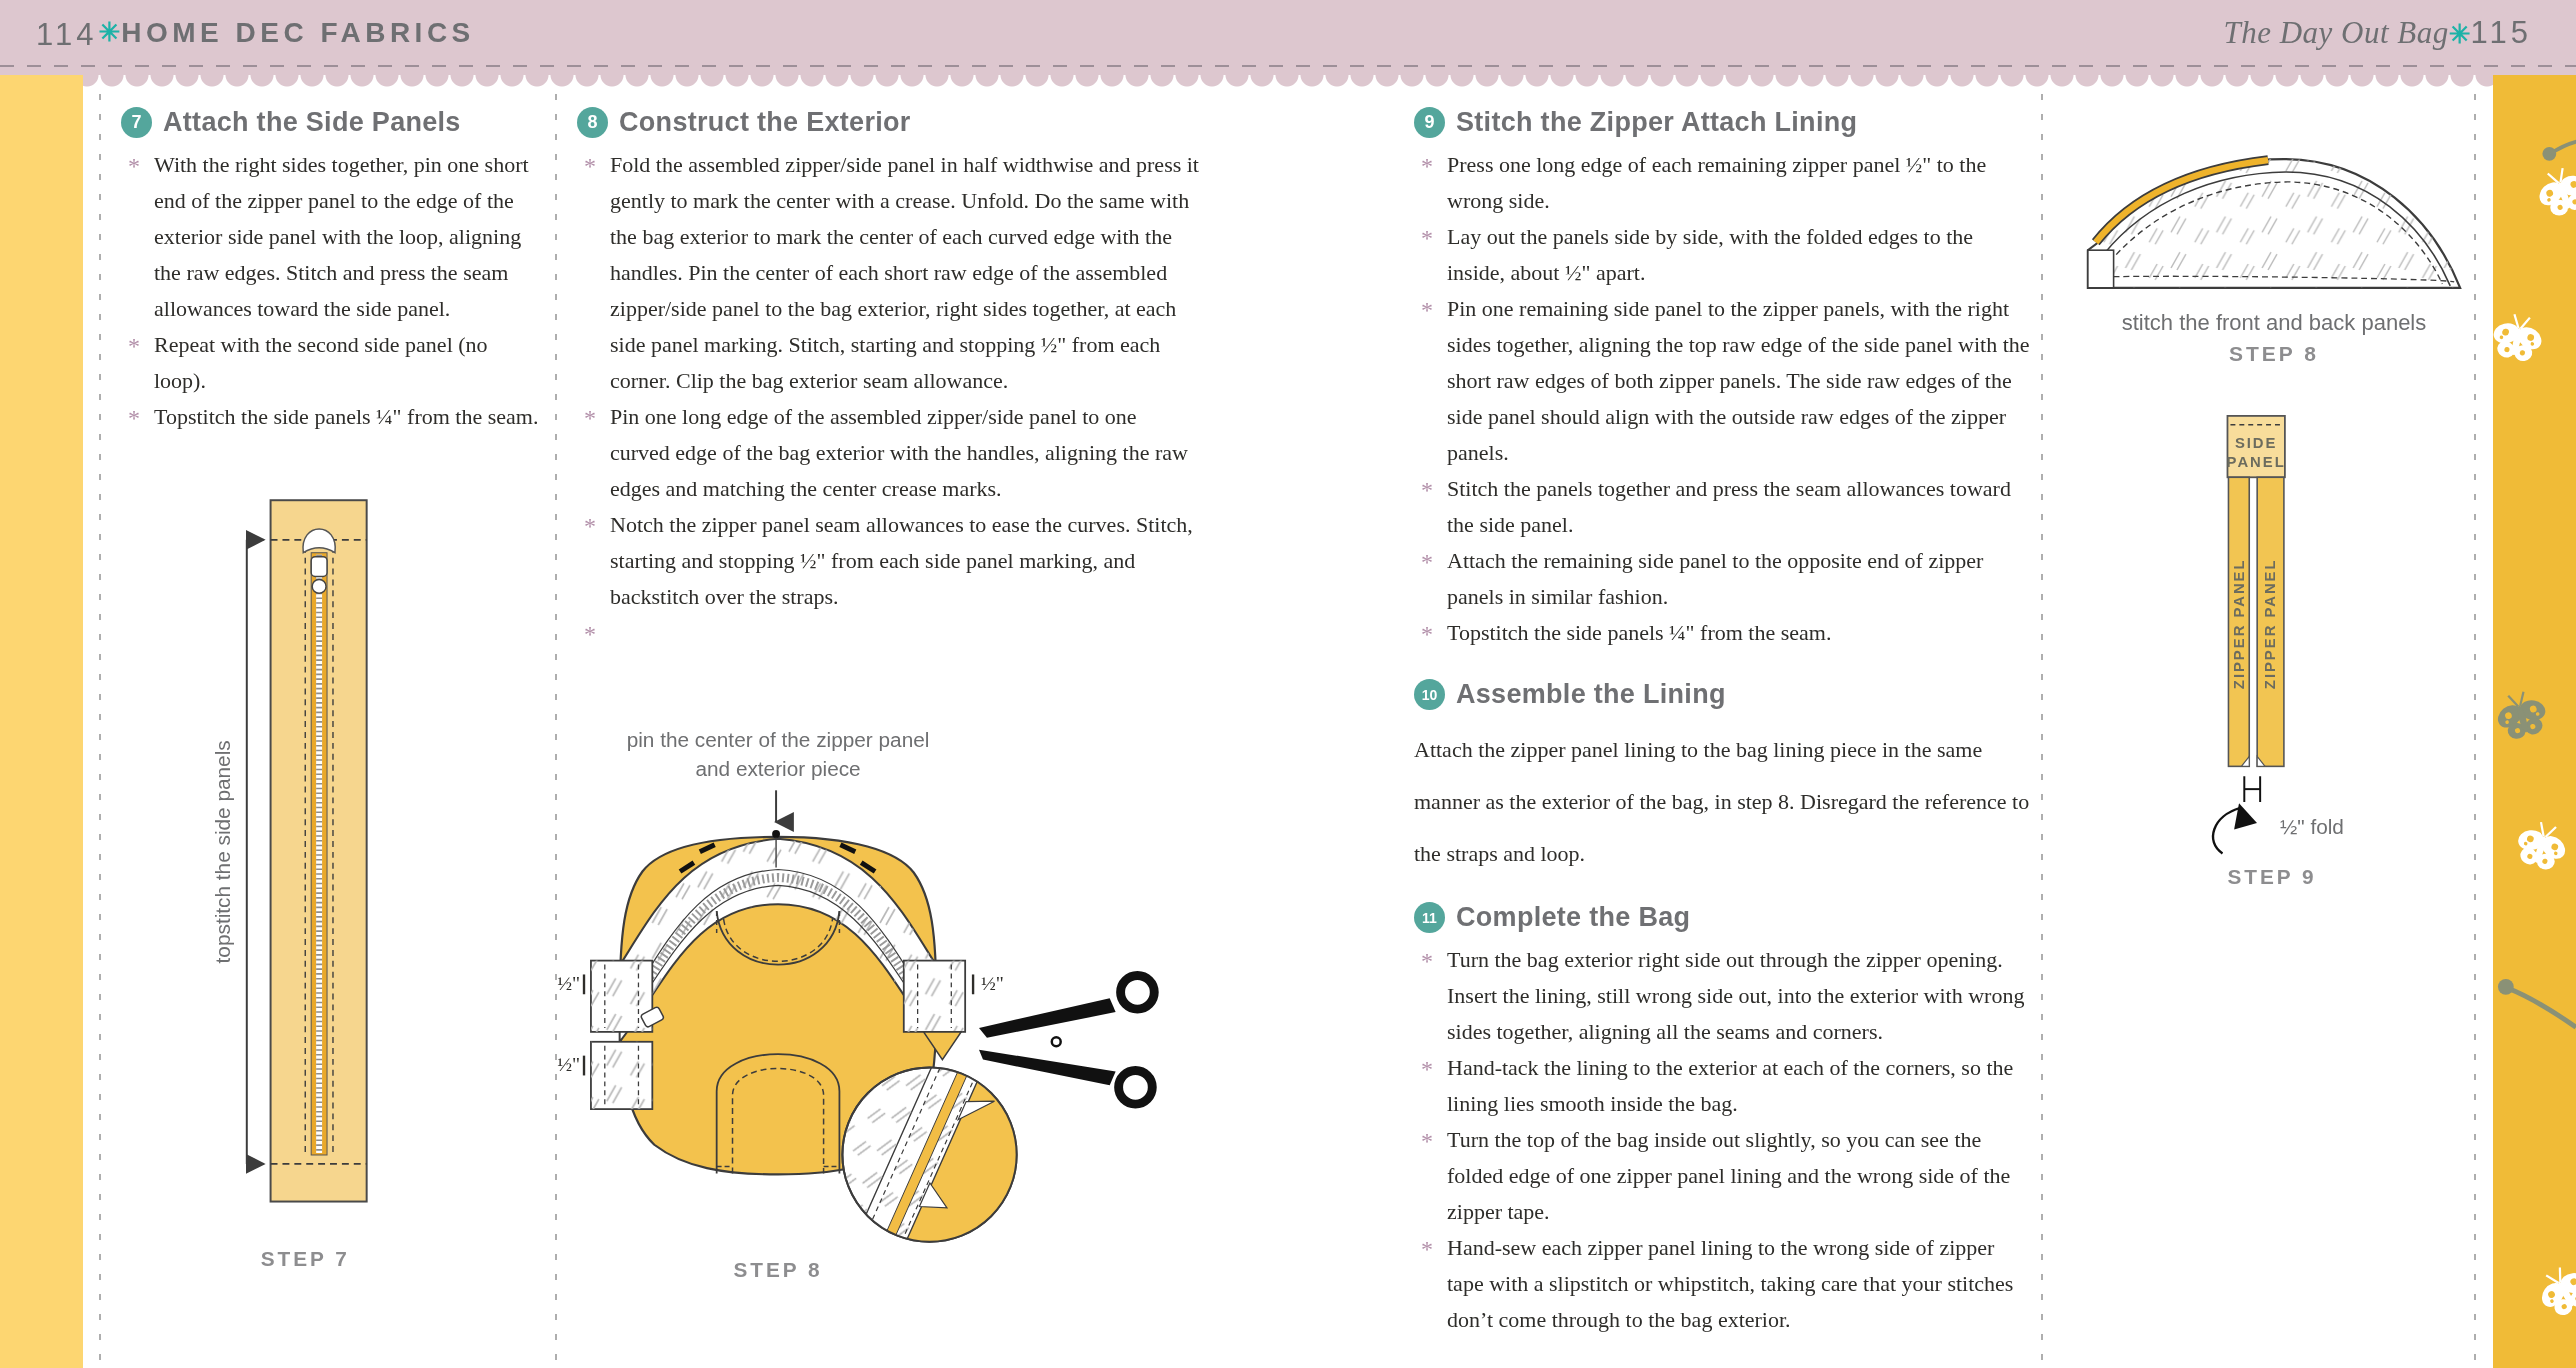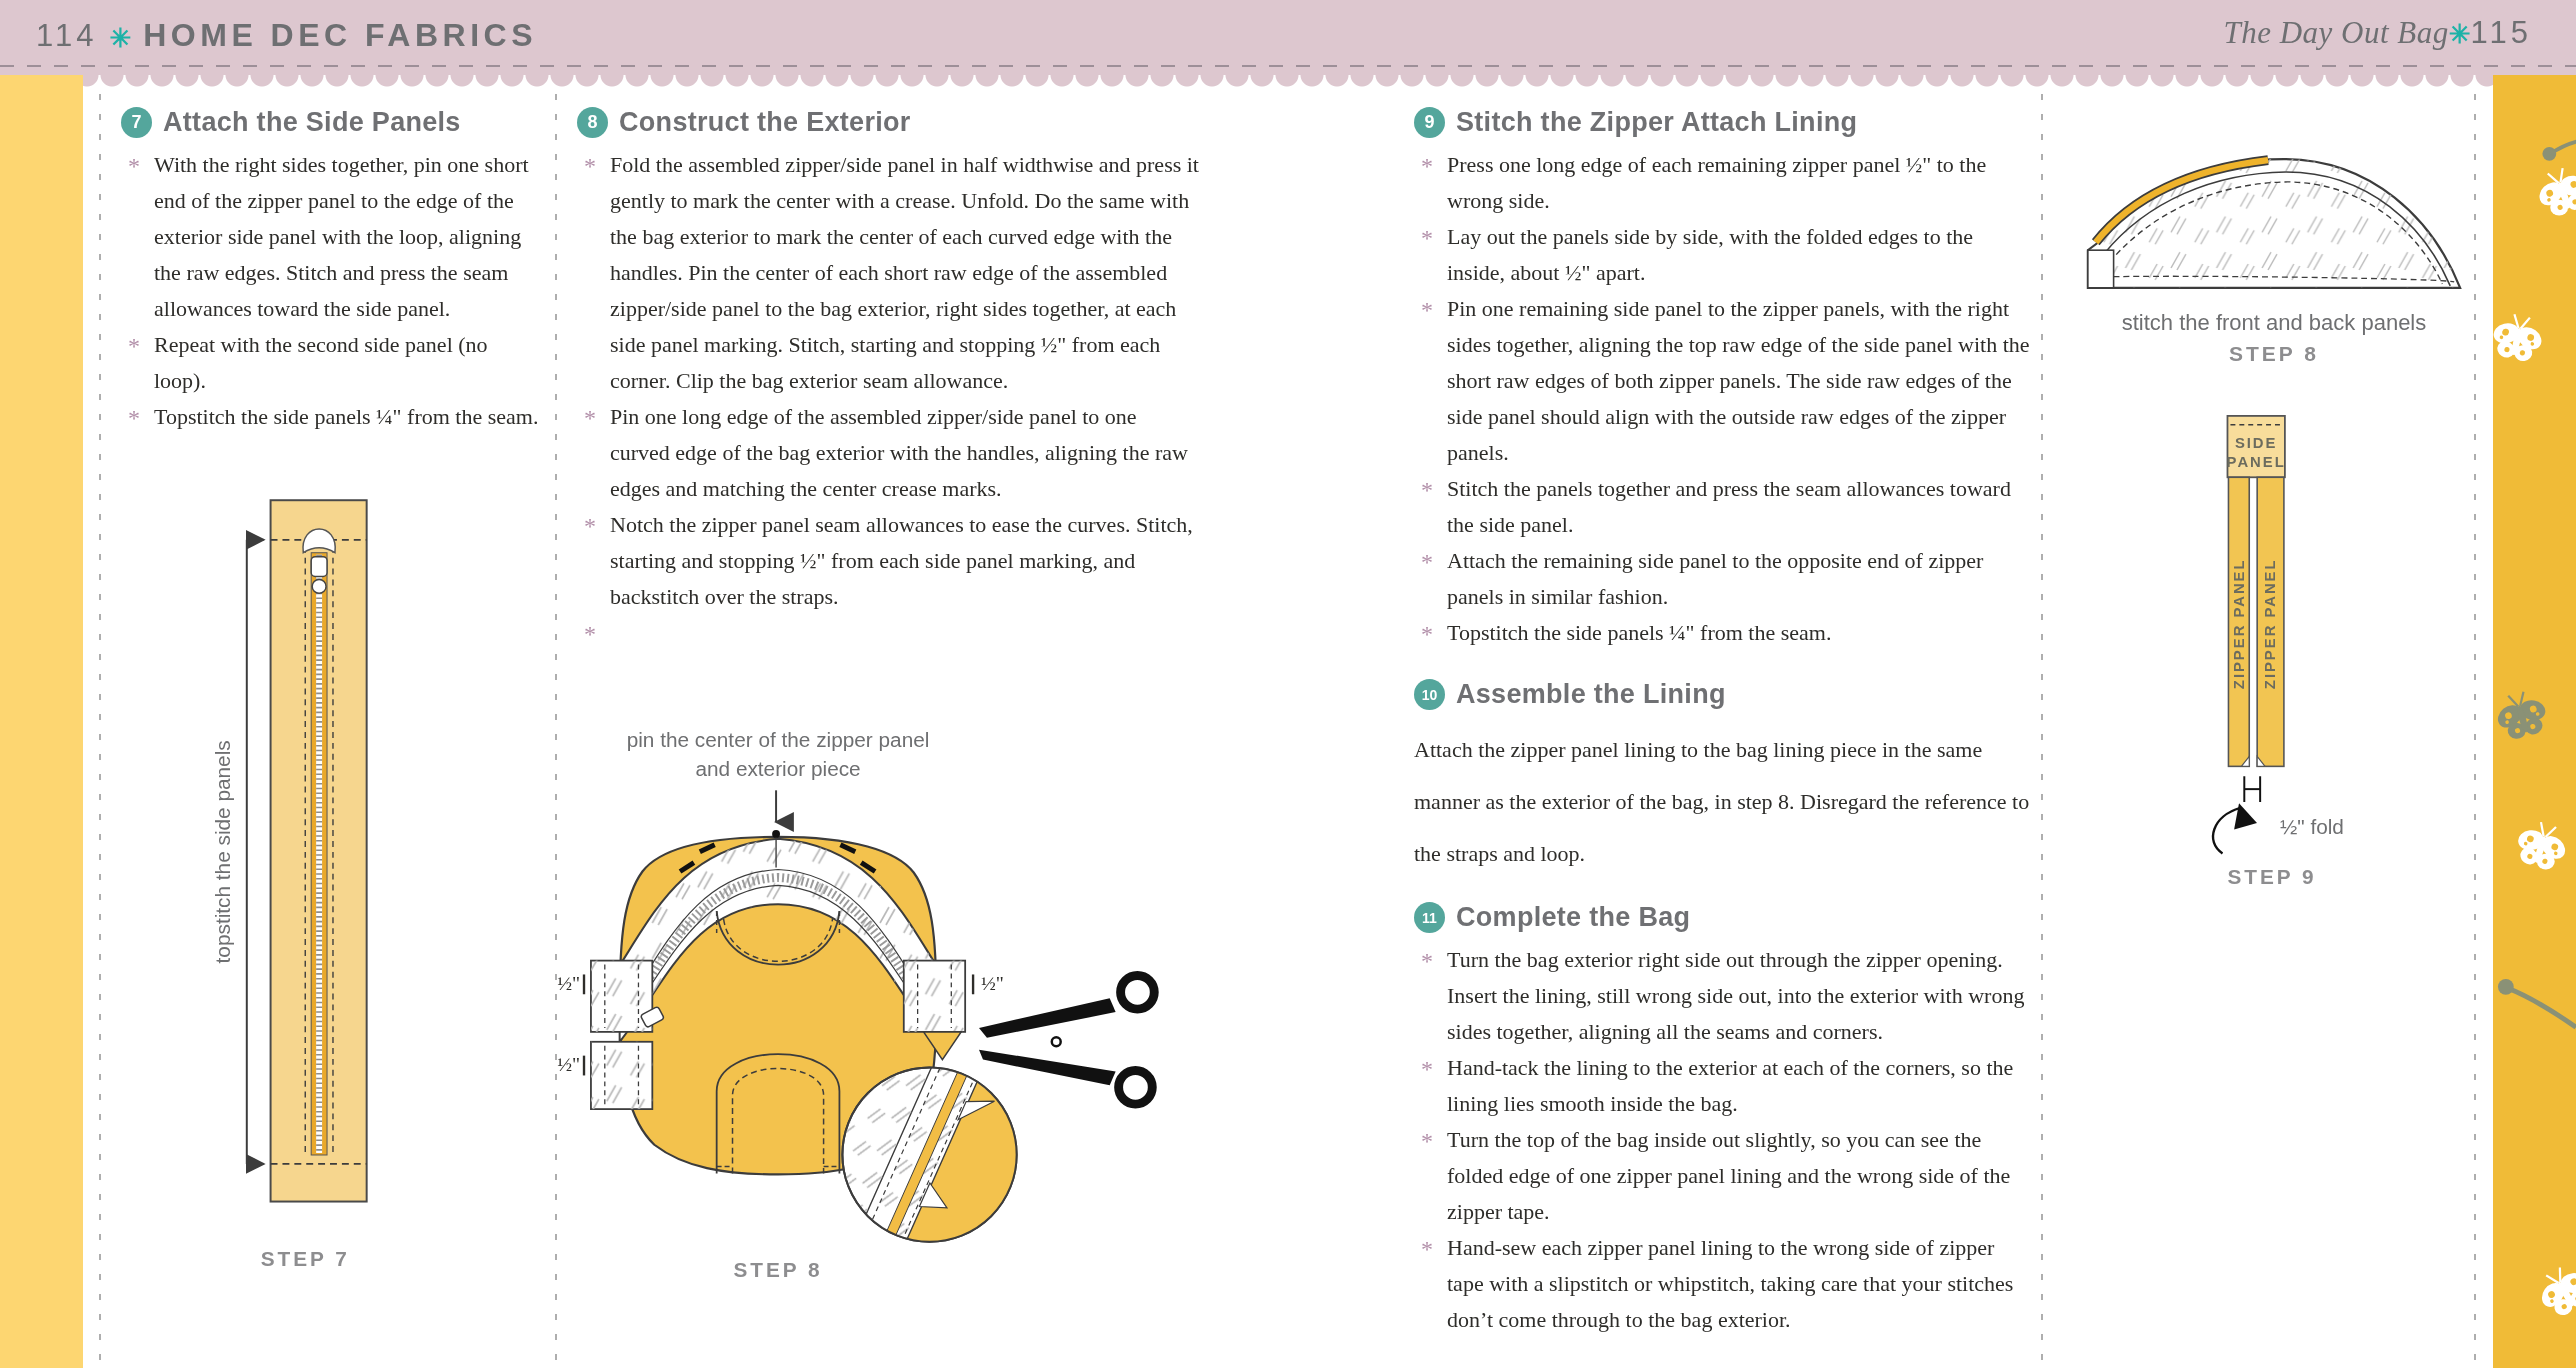--- a/index.html
+++ b/index.html
@@ -7,26 +7,26 @@
     position:relative;width:2576px;height:1368px;overflow:hidden;background:#ffffff;
     font-family:"Liberation Serif",serif;color:#2e2d2a;
   }
   
   .header-band{position:absolute;left:0;top:0;width:2576px;height:75px;background:#ddc7cf;}
   .header-dashline{position:absolute;left:0;top:65px;width:2576px;height:2px;
     background:repeating-linear-gradient(to right,#9d8f98 0 14px,rgba(0,0,0,0) 14px 27px);}
   .scallop{position:absolute;left:0;top:75px;width:2576px;height:13px;
     background-image:radial-gradient(circle 12px at 12px 0,#ddc7cf 0 11px,rgba(0,0,0,0) 12px);
     background-size:25px 13px;background-repeat:repeat-x;}
-  .header-left{position:absolute;left:36px;top:17px;display:flex;align-items:flex-end;gap:12px;
+  .header-left{position:absolute;left:36px;top:17px;display:flex;align-items:flex-start;gap:1px;
     font-family:"Liberation Sans",sans-serif;color:#6e6f72;}
   .header-right{position:absolute;right:44px;top:15px;display:flex;align-items:baseline;gap:0;
     font-family:"Liberation Sans",sans-serif;color:#6e6f72;}
   .page-num{font-size:31px;letter-spacing:4px;}
-  .run-title{font-size:32px;font-weight:bold;letter-spacing:4.5px;}
+  .run-title{font-size:28px;font-weight:bold;letter-spacing:4.5px;}
   .run-title-italic{font-family:"Liberation Serif",serif;font-style:italic;font-size:31px;letter-spacing:0.5px;}
   .tasterisk{color:#1db2a7;font-size:26px;font-weight:bold;}
   
   .left-strip{position:absolute;left:0;top:75px;width:83px;height:1293px;background:#fdd671;}
   .right-strip{position:absolute;right:0;top:75px;width:83px;height:1293px;background:#f0bb37;overflow:hidden;}
   
   .vdash{position:absolute;top:94px;bottom:0;width:2px;
     background:repeating-linear-gradient(to bottom,#aeaeae 0 6px,rgba(0,0,0,0) 6px 20px);}
   
   .col{position:absolute;top:107px;}

